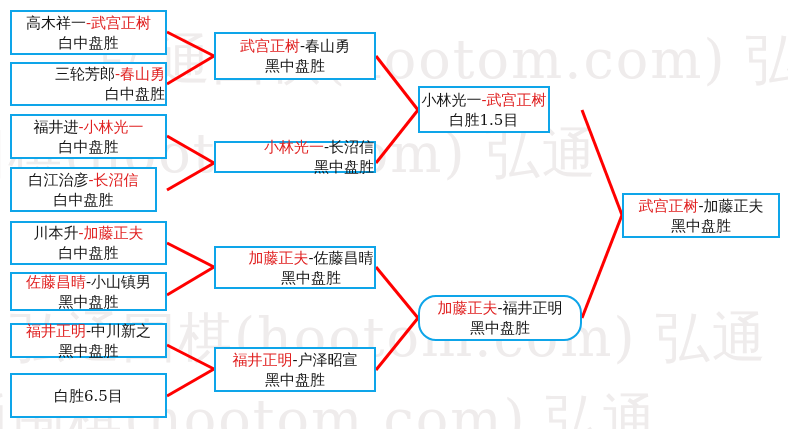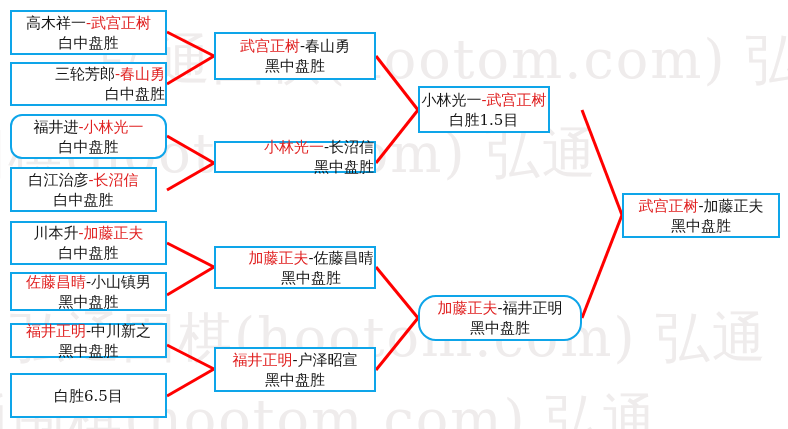--- a/index.html
+++ b/index.html
@@ -73,21 +73,21 @@
   </svg>
 
   <div class="box" style="left:10px;top:10px;width:157px;height:45px;">
     <div class="l1"><span class="blk">高木祥一</span><span class="red">-武宫正树</span></div>
     <div class="l2">白中盘胜</div>
   </div>
   <div class="box" style="left:10px;top:62px;width:157px;height:44px;align-items:flex-end;">
     <div class="l1"><span class="blk">三轮芳郎</span><span class="red">-春山勇</span></div>
     <div class="l2">白中盘胜</div>
   </div>
-  <div class="box" style="left:10px;top:114px;width:157px;height:45px;border-radius:12px;">
+  <div class="box" style="left:10px;top:114px;width:157px;height:45px;">
     <div class="l1"><span class="blk">福井进</span><span class="red">-小林光一</span></div>
     <div class="l2">白中盘胜</div>
   </div>
   <div class="box" style="left:10px;top:167px;width:147px;height:45px;">
     <div class="l1"><span class="blk">白江治彦</span><span class="red">-长沼信</span></div>
     <div class="l2">白中盘胜</div>
   </div>
   <div class="box" style="left:10px;top:221px;width:157px;height:44px;">
     <div class="l1"><span class="blk">川本升</span><span class="red">-加藤正夫</span></div>
     <div class="l2">白中盘胜</div>

